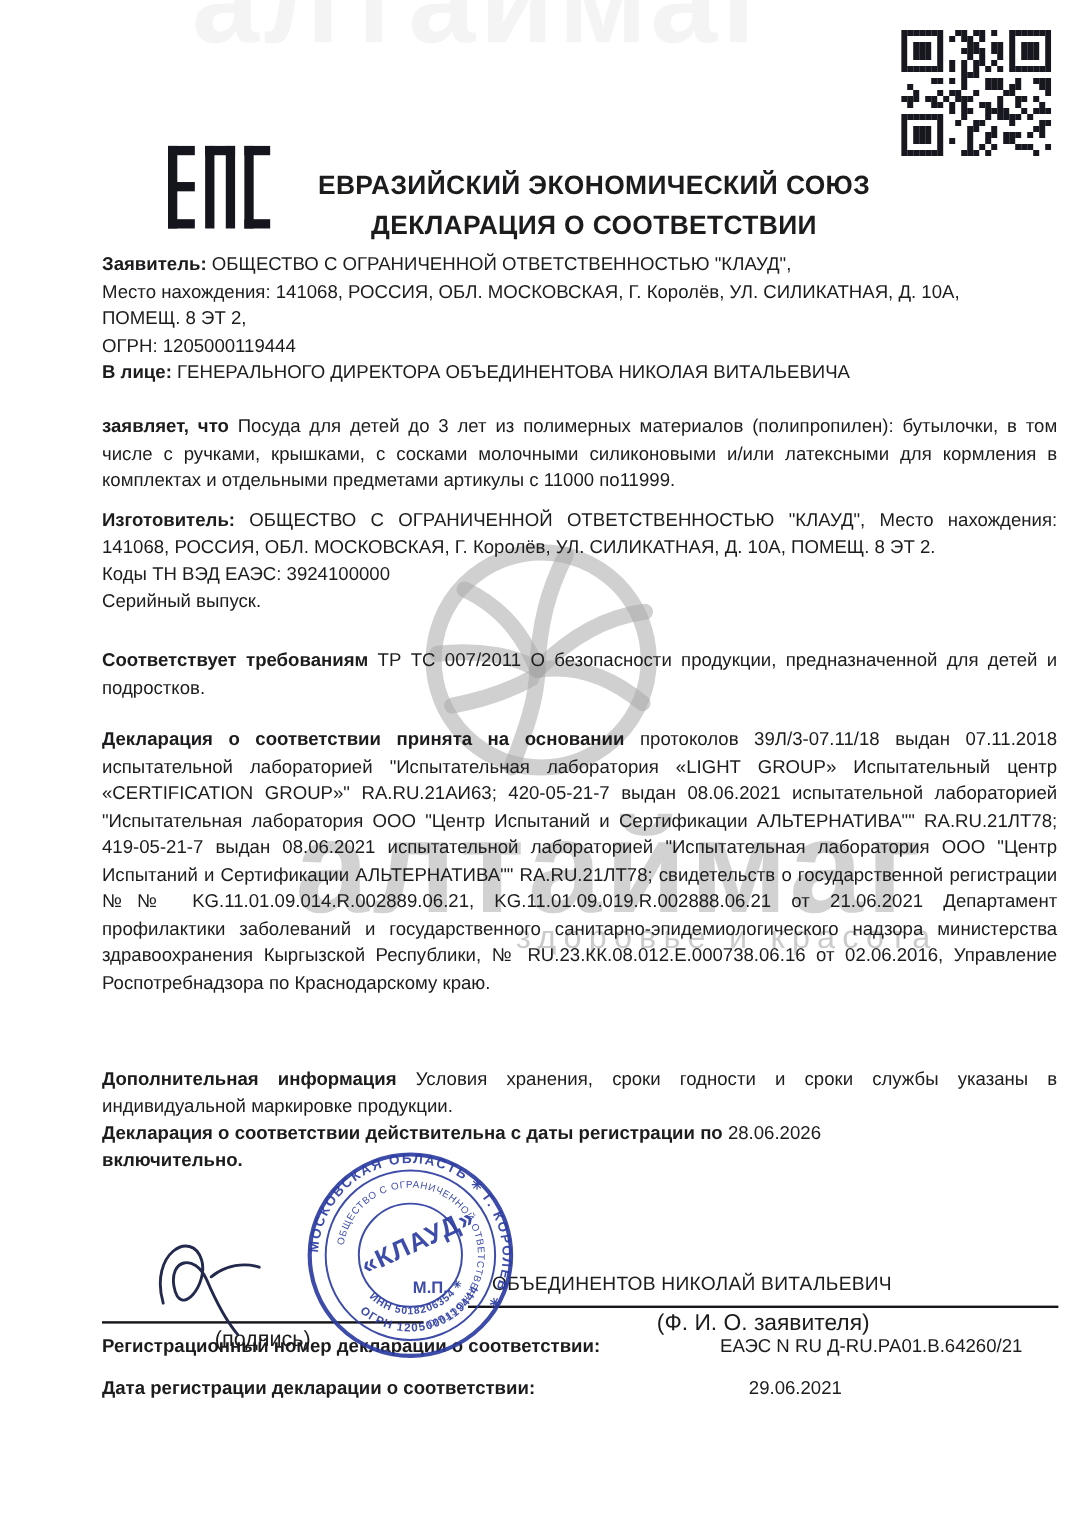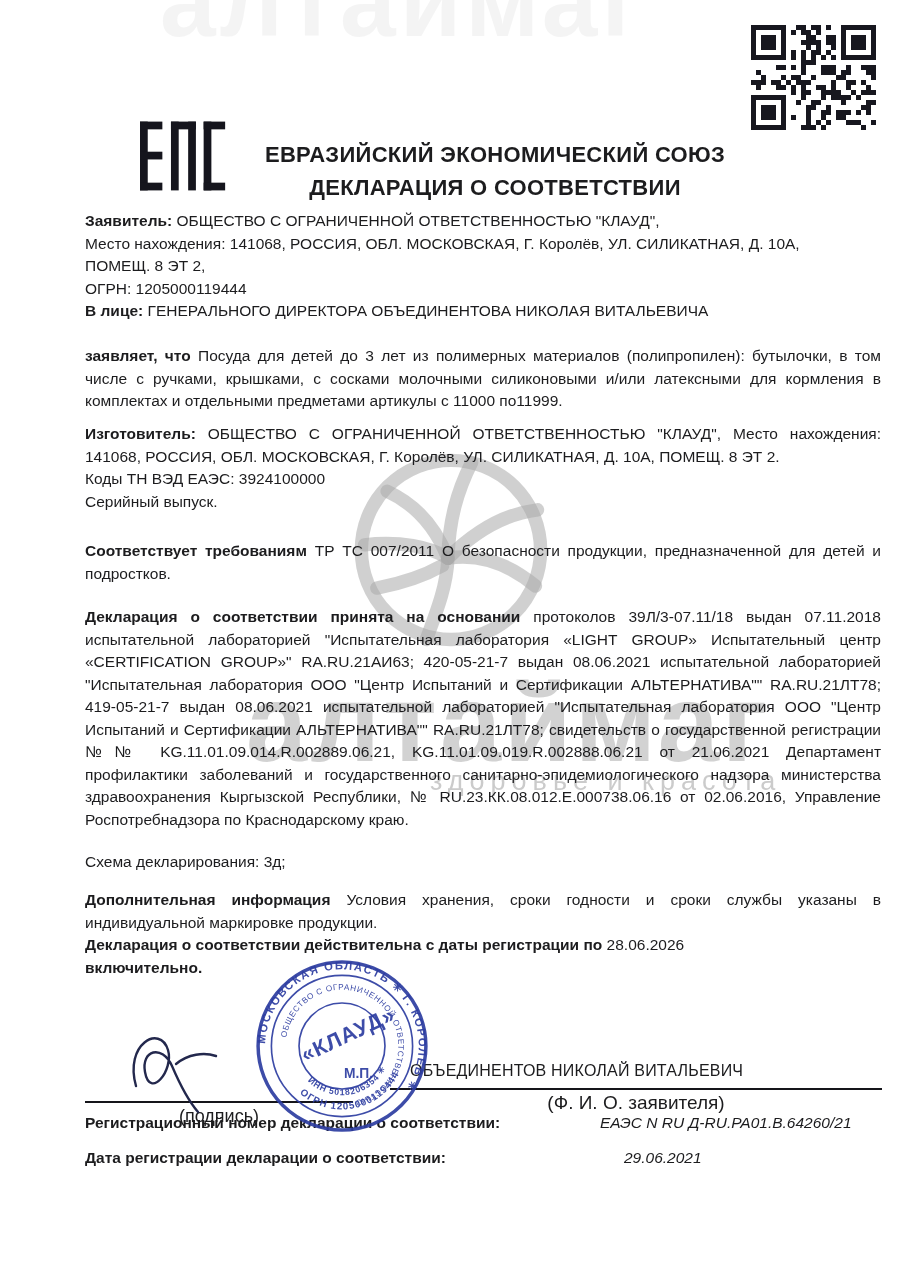--- a/index.html
+++ b/index.html
@@ -22,21 +22,21 @@
   .wm-globe{left:348px;top:452px;z-index:0;}
   .wm-brand{left:246px;top:668px;font-size:110px;font-weight:bold;color:rgba(148,148,148,.42);letter-spacing:3px;z-index:1;line-height:110px;}
   .wm-tagline{left:430px;top:766px;font-size:27px;color:rgba(160,160,160,.55);letter-spacing:6px;z-index:1;}
   
   .sig-line-left{left:85px;top:1101px;width:268px;height:2px;background:#15151a;z-index:2;}
   .sig-caption{left:85px;top:1106px;width:268px;text-align:center;font-size:18px;z-index:2;}
   .fio-name{left:410px;top:1062px;width:484px;font-size:16px;letter-spacing:.2px;z-index:2;}
   .sig-line-right{left:390px;top:1088px;width:492px;height:2px;background:#15151a;z-index:2;}
   .fio-caption{left:390px;top:1092px;width:492px;text-align:center;font-size:19px;z-index:2;}
   .reg-label{left:85px;width:510px;font-size:15.5px;font-weight:bold;z-index:2;}
-  .reg-value{left:600px;width:290px;font-size:15.5px;z-index:2;font-style:italic;}
+  .reg-value{left:600px;width:290px;font-size:15.5px;z-index:2;}
   .stamp{left:254px;top:958px;z-index:3;}
   .signature{left:116px;top:1016px;z-index:4;}
   .eac{left:140px;top:116px;z-index:2;}
   .qr{left:751px;top:25px;z-index:2;}
 </style>
 </head>
 <body>
 
 <div class="page">
 
@@ -337,21 +337,20 @@
   </div>
 
   <div class="abs para txt just" style="top:540px;">
     <span class="b">Соответствует требованиям</span><span> ТР ТС 007/2011 О безопасности продукции, предназначенной для детей и подростков.</span>
   </div>
 
   <div class="abs para txt just" style="top:606px;">
     <span class="b">Декларация о соответствии принята на основании</span><span> протоколов 39Л/3-07.11/18 выдан 07.11.2018 испытательной лабораторией "Испытательная лаборатория «LIGHT GROUP» Испытательный центр «CERTIFICATION GROUP»" RA.RU.21АИ63; 420-05-21-7 выдан 08.06.2021 испытательной лабораторией "Испытательная лаборатория ООО "Центр Испытаний и Сертификации АЛЬТЕРНАТИВА"" RA.RU.21ЛТ78; 419-05-21-7 выдан 08.06.2021 испытательной лабораторией "Испытательная лаборатория ООО "Центр Испытаний и Сертификации АЛЬТЕРНАТИВА"" RA.RU.21ЛТ78; свидетельств о государственной регистрации №№ KG.11.01.09.014.R.002889.06.21, KG.11.01.09.019.R.002888.06.21 от 21.06.2021 Департамент профилактики заболеваний и государственного санитарно-эпидемиологического надзора министерства здравоохранения Кыргызской Республики, № RU.23.КК.08.012.Е.000738.06.16 от 02.06.2016, Управление Роспотребнадзора по Краснодарскому краю.</span>
   </div>
 
-  <div class="abs para txt" style="top:851px;">Схема декларирования: 3д;</div>
 
   <div class="abs para txt just" style="top:889px;">
     <span class="b">Дополнительная информация</span><span> Условия хранения, сроки годности и сроки службы указаны в индивидуальной маркировке продукции.</span>
   </div>
 
   <div class="abs para txt" style="top:934px;">
     <div><span class="b">Декларация о соответствии действительна с даты регистрации по</span><span> 28.06.2026</span></div>
     <div class="b">включительно.</div>
   </div>
 

